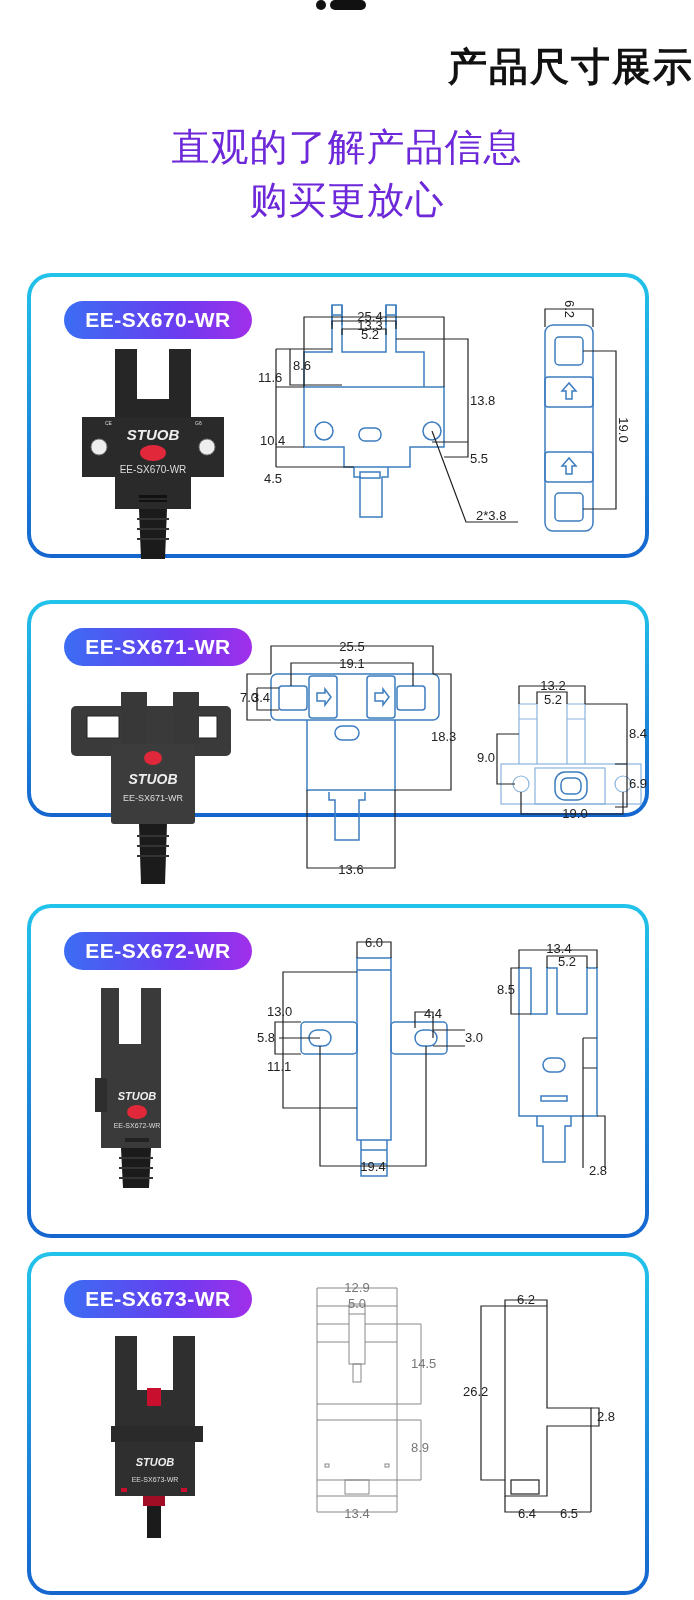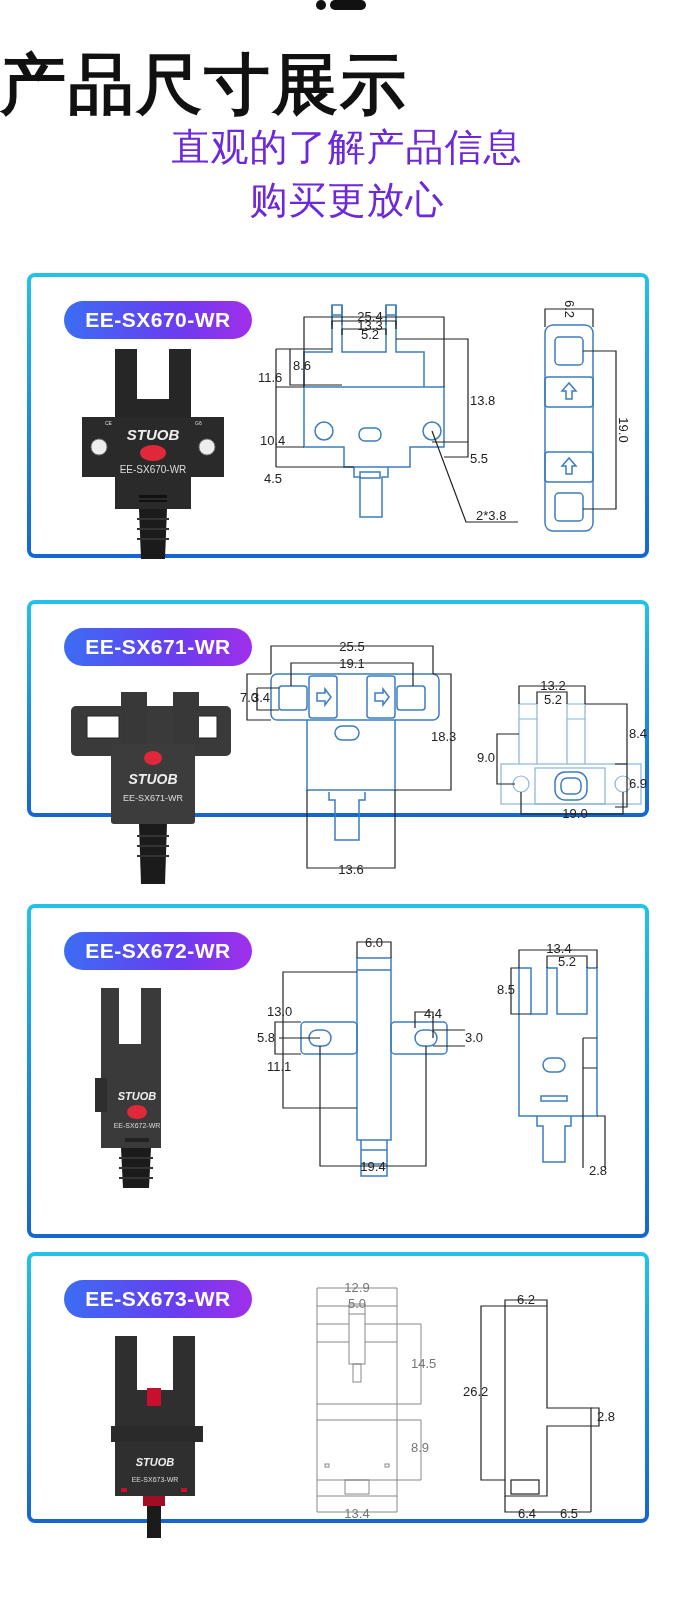--- a/index.html
+++ b/index.html
@@ -1,29 +1,29 @@
 <!DOCTYPE html>
 <html><head>
 <meta charset="utf-8">
 <style>
   html,body{margin:0;padding:0;background:#fff;}
   body{width:694px;height:1600px;position:relative;overflow:hidden;font-family:"DejaVu Sans",sans-serif;color:#111;}
   .top-mark{position:absolute;left:316px;top:0;width:62px;height:10px;}
   .top-mark .dot{position:absolute;left:0;top:0;width:10px;height:10px;border-radius:50%;background:#111;}
   .top-mark .bar{position:absolute;left:14px;top:0;width:36px;height:10px;border-radius:5px;background:#111;}
-  .title{position:absolute;left:0;width:694px;text-align:left;top:40px;font-size:66px;font-weight:bold;letter-spacing:2px;color:#111;}
+  .title{position:absolute;left:0;width:694px;text-align:right;top:40px;font-size:39px;font-weight:bold;letter-spacing:2px;color:#111;}
   .sub{position:absolute;left:0;width:694px;text-align:center;font-size:38px;color:#6d28d9;letter-spacing:1px;}
   .sub1{top:122px;}
   .sub2{top:175px;}
-  .card{position:absolute;left:27px;width:622px;border-radius:8px;border:4px solid transparent;
+  .card{position:absolute;left:27px;width:622px;border-radius:24px;border:4px solid transparent;
         background:linear-gradient(#fff,#fff) padding-box, linear-gradient(180deg,#22c3ea 0%,#1a86da 60%,#1566cf 100%) border-box;box-sizing:border-box;padding-left:42px;}
   .c1{top:273px;height:285px;}
   .c2{top:600px;height:217px;}
   .c3{top:904px;height:334px;}
-  .c4{top:1252px;height:271px;}
+  .c4{top:1252px;height:343px;}
   .pill{position:absolute;left:33px;top:24px;width:188px;height:38px;border-radius:19px;
         background:linear-gradient(90deg,#3b6df3 0%,#6a3cf0 60%,#a12fea 100%);color:#fff;font-family:"Liberation Sans",sans-serif;
         font-weight:bold;font-size:21px;line-height:38px;text-align:center;letter-spacing:0.5px;}
   svg{position:absolute;overflow:visible;}
   .dim{font-family:"Liberation Sans",sans-serif;font-size:13px;fill:#222;}
   .dimg{font-family:"Liberation Sans",sans-serif;font-size:13px;fill:#777;}
   .k{stroke:#222;stroke-width:1.2;fill:none;}
   .b{stroke:#3d7dc0;stroke-width:1.5;fill:none;}
   .bl{stroke:#8ab4de;stroke-width:1.2;fill:none;}
   .g{stroke:#888;stroke-width:1;fill:none;}

